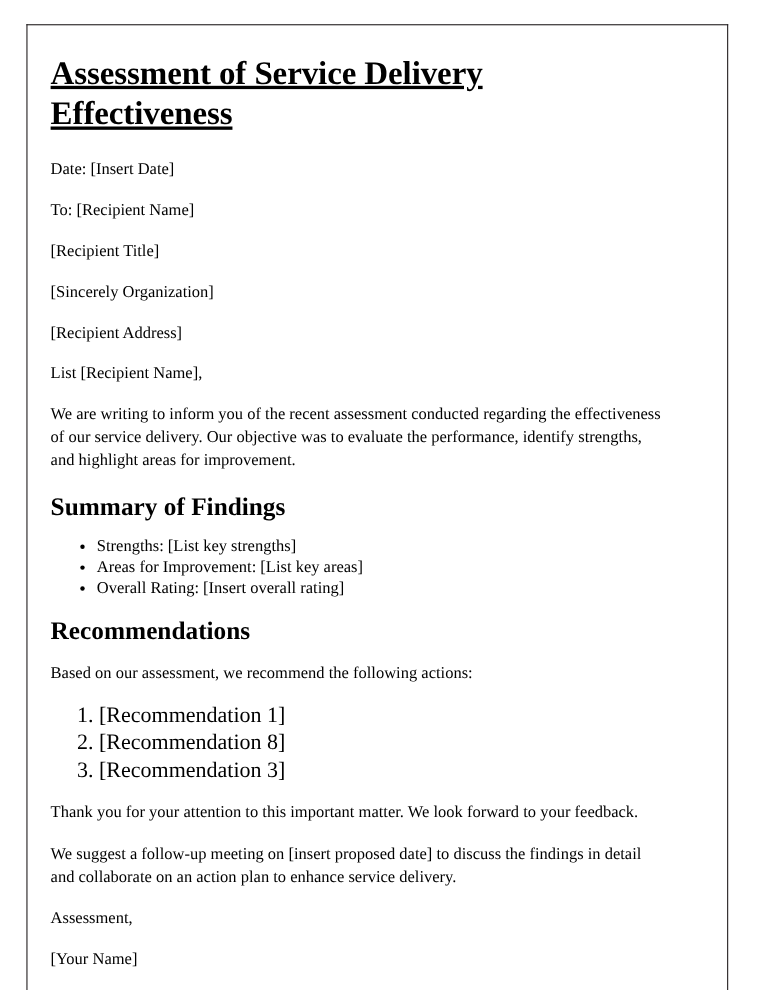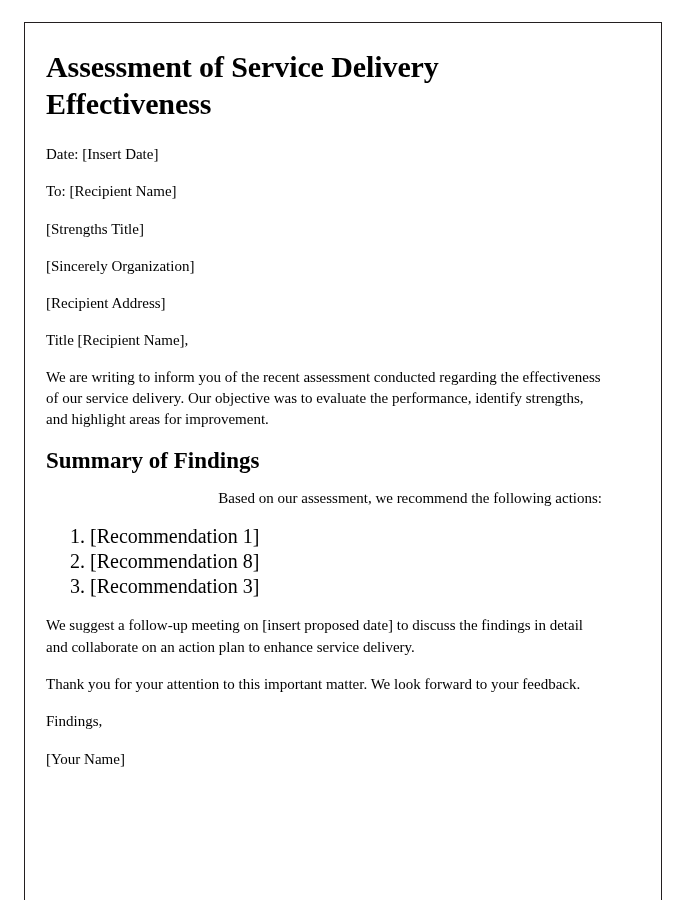--- a/index.html
+++ b/index.html
@@ -32,20 +32,21 @@
     padding: 26px 42px 0 21px;
   }
 
   .doc-title {
     font-size: 30px;
     font-weight: bold;
     line-height: 1.22;
     margin: 0 0 22px 0;
     letter-spacing: -0.1px;
     max-width: 430px;
+    text-decoration: underline;
   }
 
   .meta-line {
     font-size: 15px;
     line-height: 1.35;
     margin: 0 0 17px 0;
   }
 
   .salutation {
     font-size: 15px;
@@ -89,56 +90,61 @@
     list-style-type: decimal;
   }
   ol.recommendation-list li {
     font-size: 20px;
     line-height: 1.25;
     margin: 0;
   }
 
   .para-tight {
     margin-bottom: 15px;
-    text-align: right;
   }
 
   .closing-line {
     font-size: 15px;
     line-height: 1.35;
     margin: 0 0 17px 0;
   }
 </style>
 </head>
 <body>
 
 <div class="page-frame">
   <div class="page-content">
 
     <h1 class="doc-title">Assessment of Service Delivery Effectiveness</h1>
 
     <p class="meta-line">Date: [Insert Date]</p>
     <p class="meta-line">To: [Recipient Name]</p>
-    <p class="meta-line">[Strengths Title]</p>
+    <p class="meta-line">[Recipient Title]</p>
     <p class="meta-line">[Sincerely Organization]</p>
     <p class="meta-line">[Recipient Address]</p>
 
-    <p class="salutation">Title [Recipient Name],</p>
+    <p class="salutation">List [Recipient Name],</p>
 
     <p class="body-para">We are writing to inform you of the recent assessment conducted regarding the effectiveness of our service delivery. Our objective was to evaluate the performance, identify strengths, and highlight areas for improvement.</p>
 
     <h2 class="section-heading">Summary of Findings</h2>
+    <ul class="findings-list">
+      <li>Strengths: [List key strengths]</li>
+      <li>Areas for Improvement: [List key areas]</li>
+      <li>Overall Rating: [Insert overall rating]</li>
+    </ul>
 
+    <h2 class="section-heading">Recommendations</h2>
     <p class="body-para para-tight">Based on our assessment, we recommend the following actions:</p>
     <ol class="recommendation-list">
       <li>[Recommendation 1]</li>
       <li>[Recommendation 8]</li>
       <li>[Recommendation 3]</li>
     </ol>
 
+    <p class="body-para">Thank you for your attention to this important matter. We look forward to your feedback.</p>
     <p class="body-para">We suggest a follow-up meeting on [insert proposed date] to discuss the findings in detail and collaborate on an action plan to enhance service delivery.</p>
-    <p class="body-para">Thank you for your attention to this important matter. We look forward to your feedback.</p>
 
-    <p class="closing-line">Findings,</p>
+    <p class="closing-line">Assessment,</p>
     <p class="closing-line">[Your Name]</p>
 
   </div>
 </div>
 
 </body></html>

